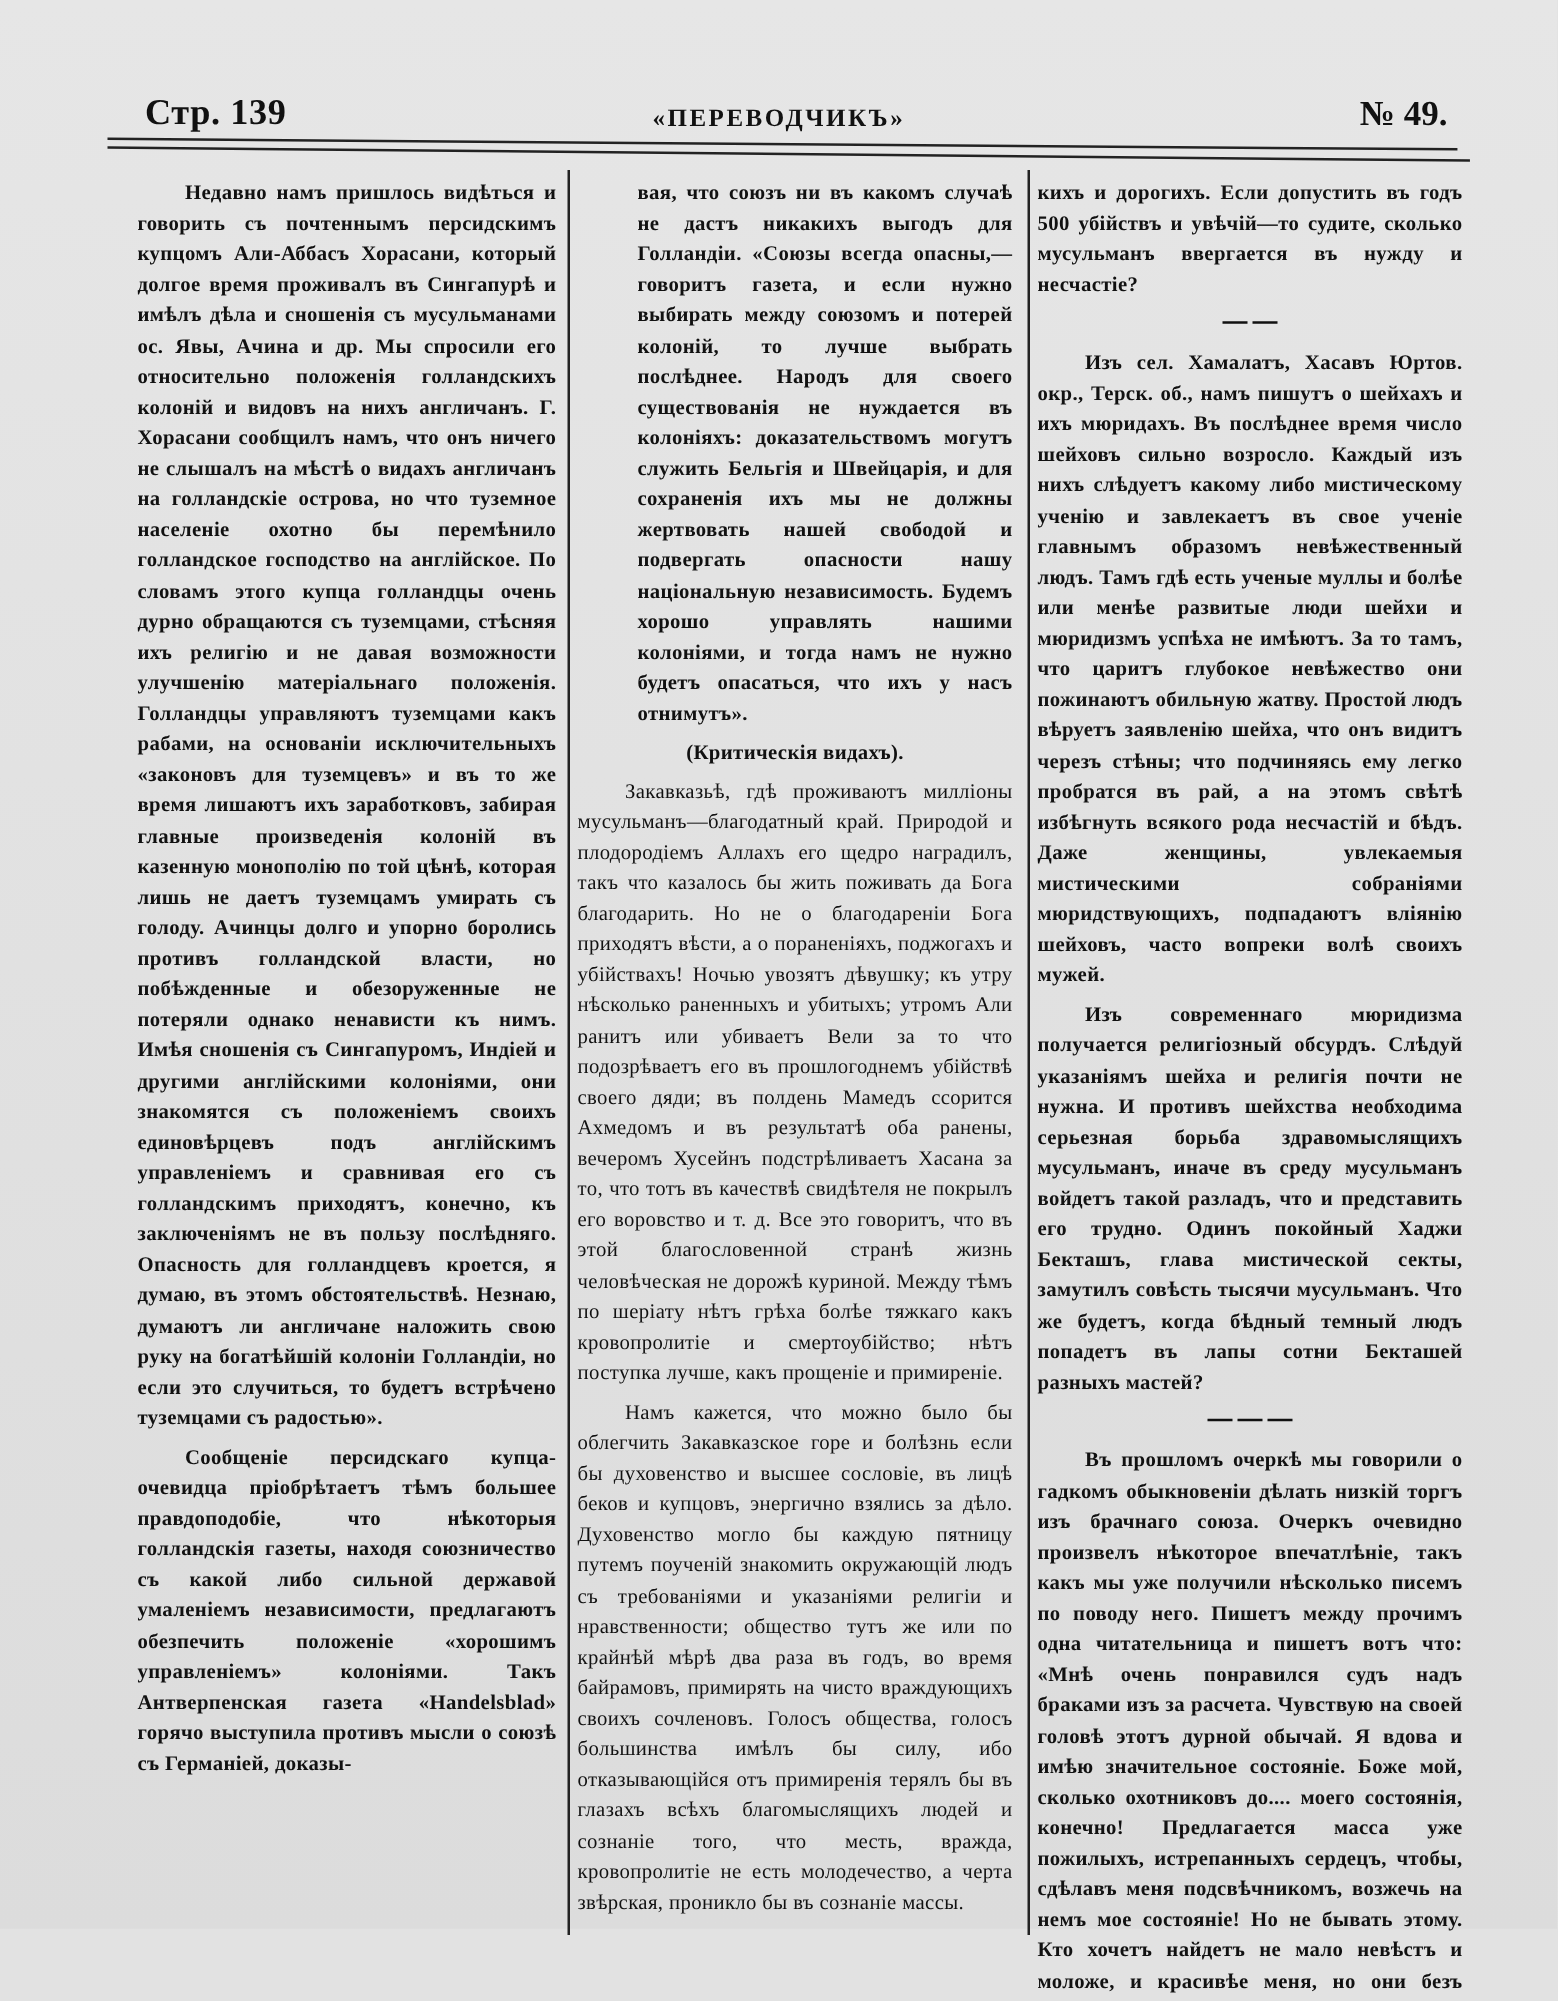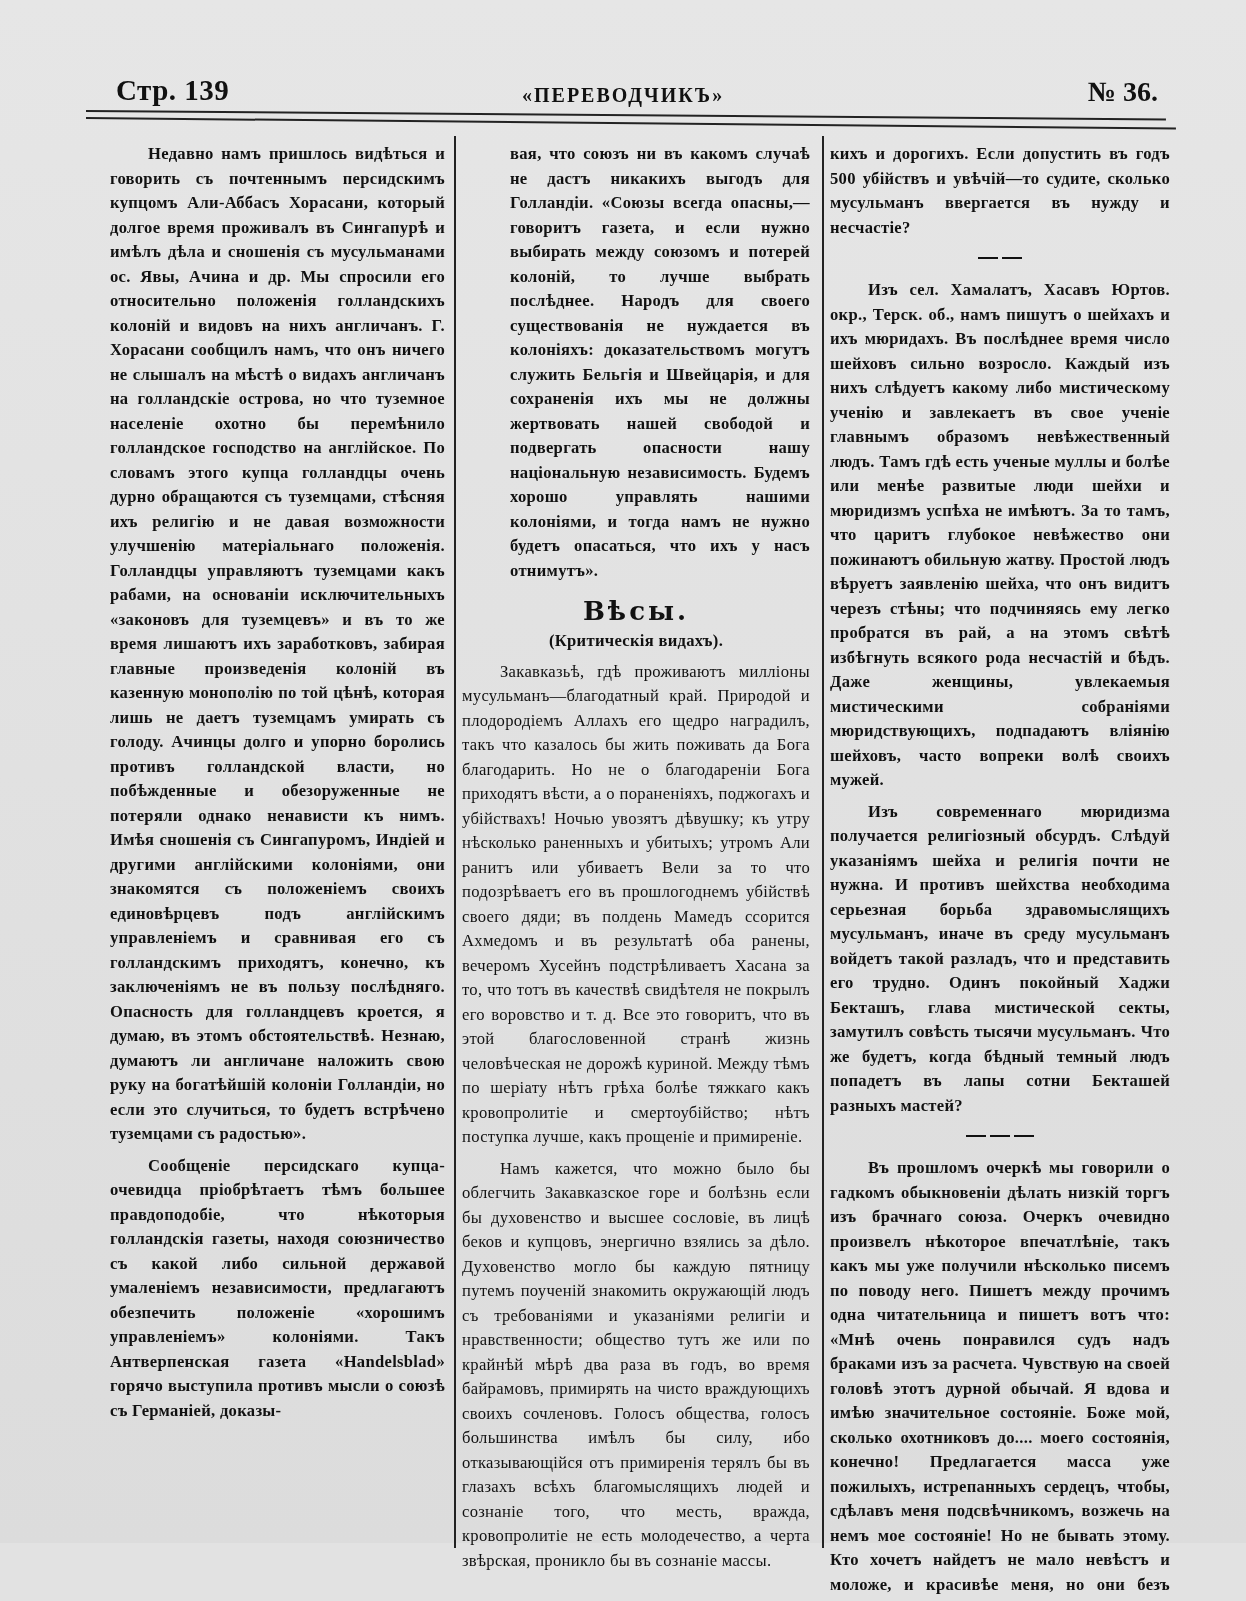--- a/index.html
+++ b/index.html
@@ -72,36 +72,35 @@
   .sep span { display: inline-block; width: 20px; height: 2px; background: #111; margin: 0 2px; vertical-align: middle; }
 </style>
 </head>
 <body>
 
 <div class="page">
 
   <div class="header">
     <span class="hdr-page">Стр. 139</span>
     <span class="hdr-title">«ПЕРЕВОДЧИКЪ»</span>
-    <span class="hdr-number">№ 36.</span>
+    <span class="hdr-number">№ 49.</span>
   </div>
   <div class="rule rule1"></div>
   <div class="rule rule2"></div>
 
   <div class="colrule cr1"></div>
   <div class="colrule cr2"></div>
 
   <div class="col col1">
     <p class="ind">Недавно намъ пришлось видѣться и говорить съ почтеннымъ персидскимъ купцомъ Али-Аббасъ Хорасани, который долгое время проживалъ въ Сингапурѣ и имѣлъ дѣла и сношенія съ мусульманами ос. Явы, Ачина и др. Мы спросили его относительно положенія голландскихъ колоній и видовъ на нихъ англичанъ. Г. Хорасани сообщилъ намъ, что онъ ничего не слышалъ на мѣстѣ о видахъ англичанъ на голландскіе острова, но что туземное населеніе охотно бы перемѣнило голландское господство на англійское. По словамъ этого купца голландцы очень дурно обращаются съ туземцами, стѣсняя ихъ религію и не давая возможности улучшенію матеріальнаго положенія. Голландцы управляютъ туземцами какъ рабами, на основаніи исключительныхъ «законовъ для туземцевъ» и въ то же время лишаютъ ихъ заработковъ, забирая главные произведенія колоній въ казенную монополію по той цѣнѣ, которая лишь не даетъ туземцамъ умирать съ голоду. Ачинцы долго и упорно боролись противъ голландской власти, но побѣжденные и обезоруженные не потеряли однако ненависти къ нимъ. Имѣя сношенія съ Сингапуромъ, Индіей и другими англійскими колоніями, они знакомятся съ положеніемъ своихъ единовѣрцевъ подъ англійскимъ управленіемъ и сравнивая его съ голландскимъ приходятъ, конечно, къ заключеніямъ не въ пользу послѣдняго. Опасность для голландцевъ кроется, я думаю, въ этомъ обстоятельствѣ. Незнаю, думаютъ ли англичане наложить свою руку на богатѣйшій колоніи Голландіи, но если это случиться, то будетъ встрѣчено туземцами съ радостью».</p>
     <p class="ind">Сообщеніе персидскаго купца-очевидца пріобрѣтаетъ тѣмъ большее правдоподобіе, что нѣкоторыя голландскія газеты, находя союзничество съ какой либо сильной державой умаленіемъ независимости, предлагаютъ обезпечить положеніе «хорошимъ управленіемъ» колоніями. Такъ Антверпенская газета «Handelsblad» горячо выступила противъ мысли о союзѣ съ Германіей, доказы-</p>
   </div>
 
   <div class="col col2">
     <p class="intro">вая, что союзъ ни въ какомъ случаѣ не дастъ никакихъ выгодъ для Голландіи. «Союзы всегда опасны,—говоритъ газета, и если нужно выбирать между союзомъ и потерей колоній, то лучше выбрать послѣднее. Народъ для своего существованія не нуждается въ колоніяхъ: доказательствомъ могутъ служить Бельгія и Швейцарія, и для сохраненія ихъ мы не должны жертвовать нашей свободой и подвергать опасности нашу національную независимость. Будемъ хорошо управлять нашими колоніями, и тогда намъ не нужно будетъ опасаться, что ихъ у насъ отнимутъ».</p>
-    <div class="art-title">Вѣсы.</div>
     <div class="art-sub">(Критическія видахъ).</div>
     <p class="ind art">Закавказьѣ, гдѣ проживаютъ милліоны мусульманъ—благодатный край. Природой и плодородіемъ Аллахъ его щедро наградилъ, такъ что казалось бы жить поживать да Бога благодарить. Но не о благодареніи Бога приходятъ вѣсти, а о пораненіяхъ, поджогахъ и убійствахъ! Ночью увозятъ дѣвушку; къ утру нѣсколько раненныхъ и убитыхъ; утромъ Али ранитъ или убиваетъ Вели за то что подозрѣваетъ его въ прошлогоднемъ убійствѣ своего дяди; въ полдень Мамедъ ссорится Ахмедомъ и въ результатѣ оба ранены, вечеромъ Хусейнъ подстрѣливаетъ Хасана за то, что тотъ въ качествѣ свидѣтеля не покрылъ его воровство и т. д. Все это говоритъ, что въ этой благословенной странѣ жизнь человѣческая не дорожѣ куриной. Между тѣмъ по шеріату нѣтъ грѣха болѣе тяжкаго какъ кровопролитіе и смертоубійство; нѣтъ поступка лучше, какъ прощеніе и примиреніе.</p>
     <p class="ind art">Намъ кажется, что можно было бы облегчить Закавказское горе и болѣзнь если бы духовенство и высшее сословіе, въ лицѣ беков и купцовъ, энергично взялись за дѣло. Духовенство могло бы каждую пятницу путемъ поученій знакомить окружающій людъ съ требованіями и указаніями религіи и нравственности; общество тутъ же или по крайнѣй мѣрѣ два раза въ годъ, во время байрамовъ, примирять на чисто враждующихъ своихъ сочленовъ. Голосъ общества, голосъ большинства имѣлъ бы силу, ибо отказывающійся отъ примиренія терялъ бы въ глазахъ всѣхъ благомыслящихъ людей и сознаніе того, что месть, вражда, кровопролитіе не есть молодечество, а черта звѣрская, проникло бы въ сознаніе массы.</p>
 
   </div>
 
   <div class="col col3">
     <p>кихъ и дорогихъ. Если допустить въ годъ 500 убійствъ и увѣчій—то судите, сколько мусульманъ ввергается въ нужду и несчастіе?</p>
     <div class="sep"><span></span><span></span></div>
     <p class="ind">Изъ сел. Хамалатъ, Хасавъ Юртов. окр., Терск. об., намъ пишутъ о шейхахъ и ихъ мюридахъ. Въ послѣднее время число шейховъ сильно возросло. Каждый изъ нихъ слѣдуетъ какому либо мистическому ученію и завлекаетъ въ свое ученіе главнымъ образомъ невѣжественный людъ. Тамъ гдѣ есть ученые муллы и болѣе или менѣе развитые люди шейхи и мюридизмъ успѣха не имѣютъ. За то тамъ, что царитъ глубокое невѣжество они пожинаютъ обильную жатву. Простой людъ вѣруетъ заявленію шейха, что онъ видитъ черезъ стѣны; что подчиняясь ему легко пробратся въ рай, а на этомъ свѣтѣ избѣгнуть всякого рода несчастій и бѣдъ. Даже женщины, увлекаемыя мистическими собраніями мюридствующихъ, подпадаютъ вліянію шейховъ, часто вопреки волѣ своихъ мужей.</p>

